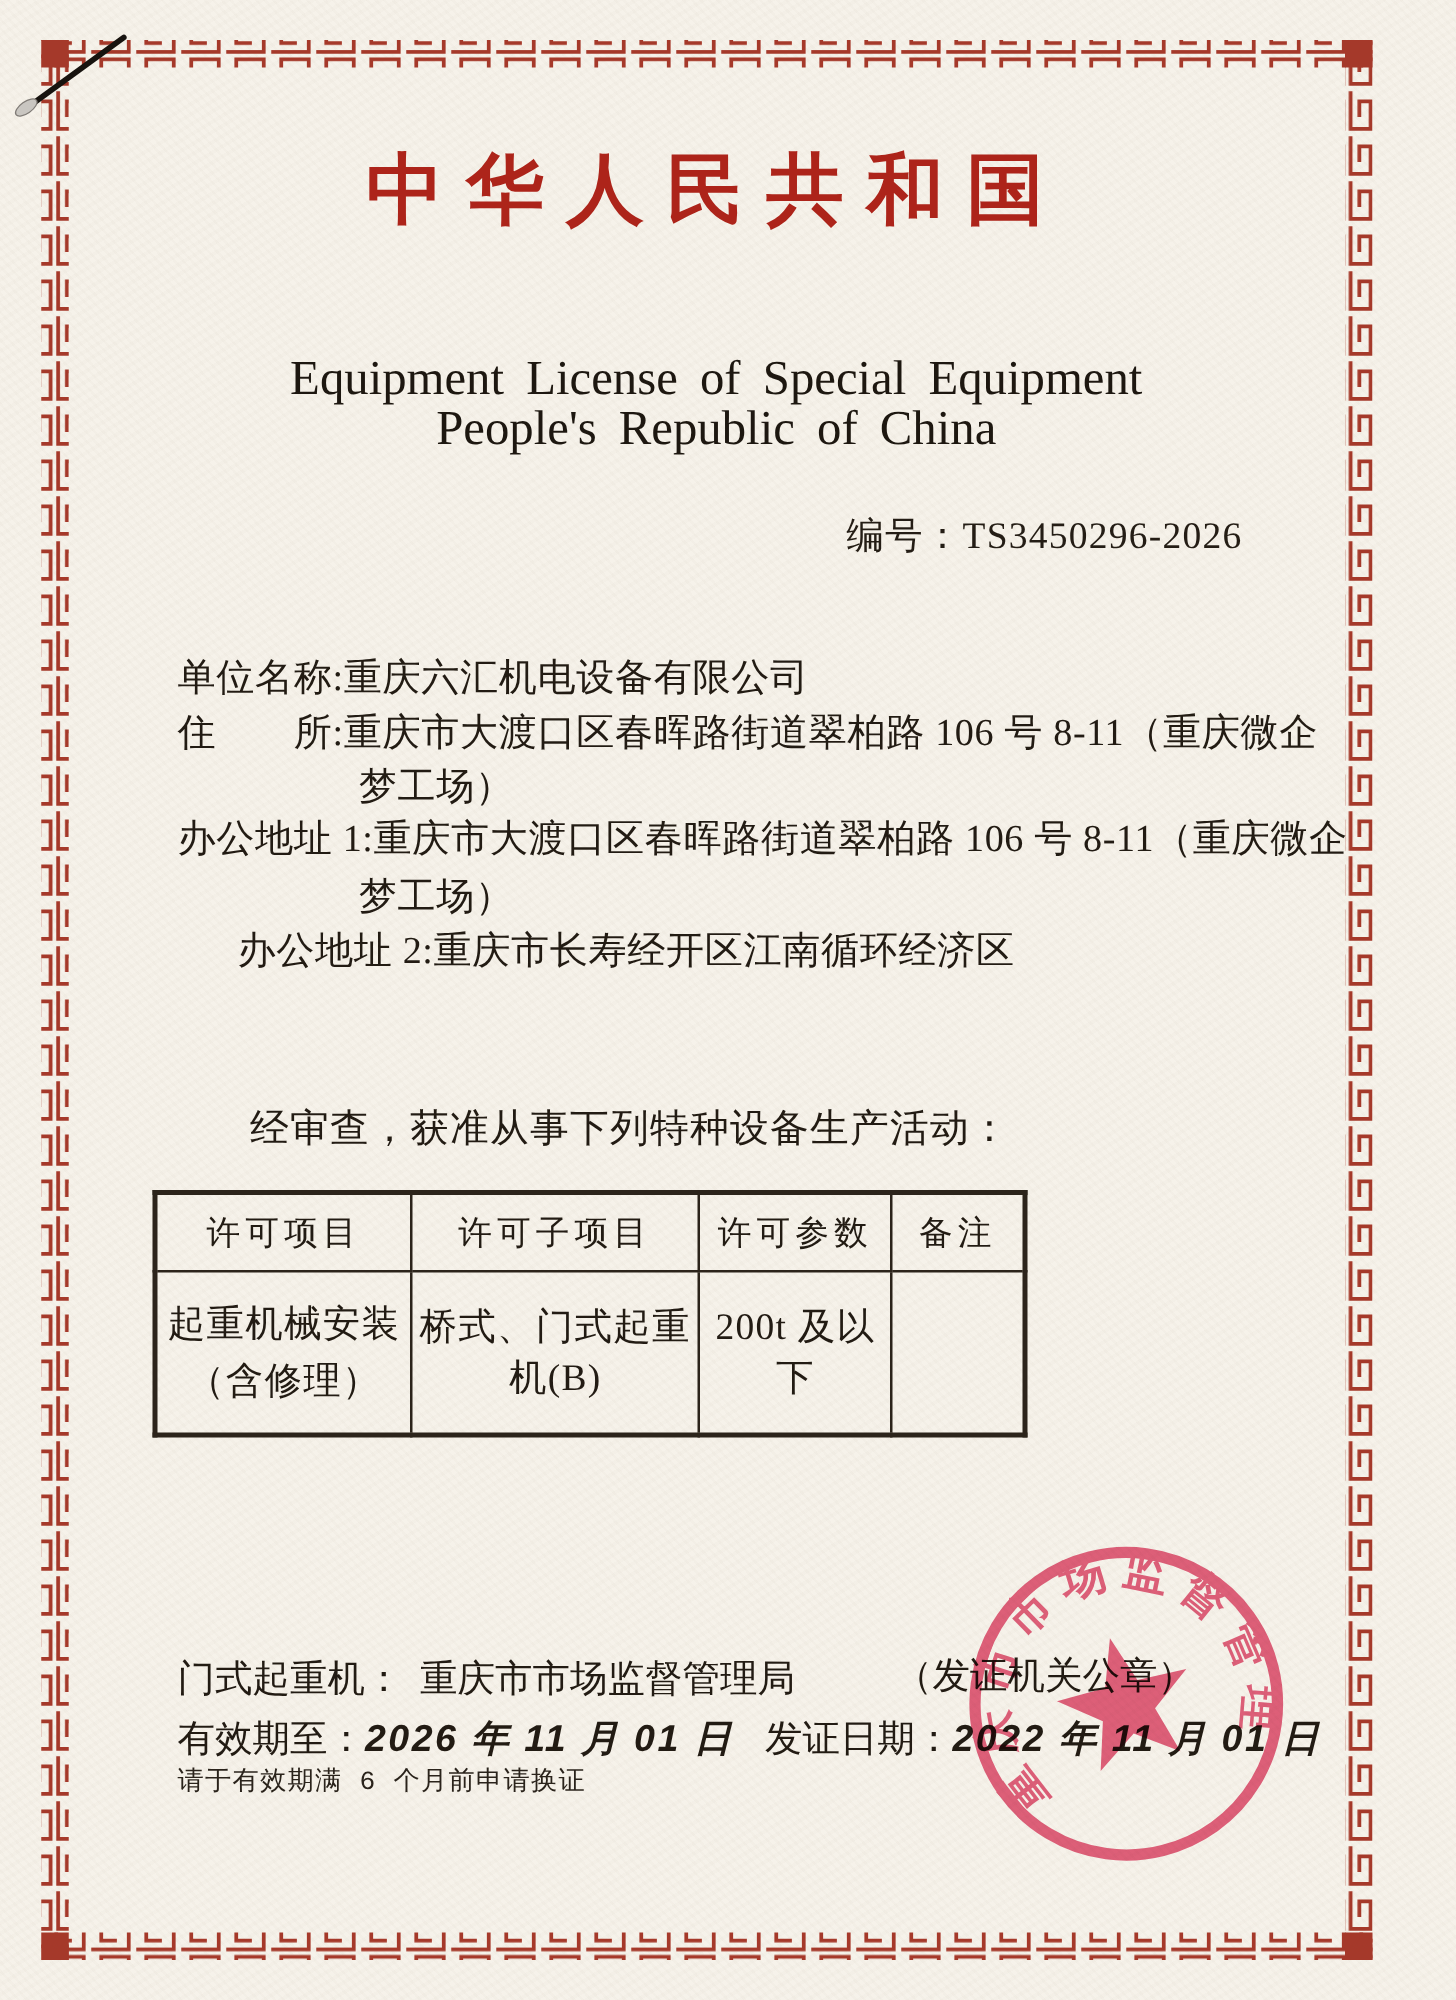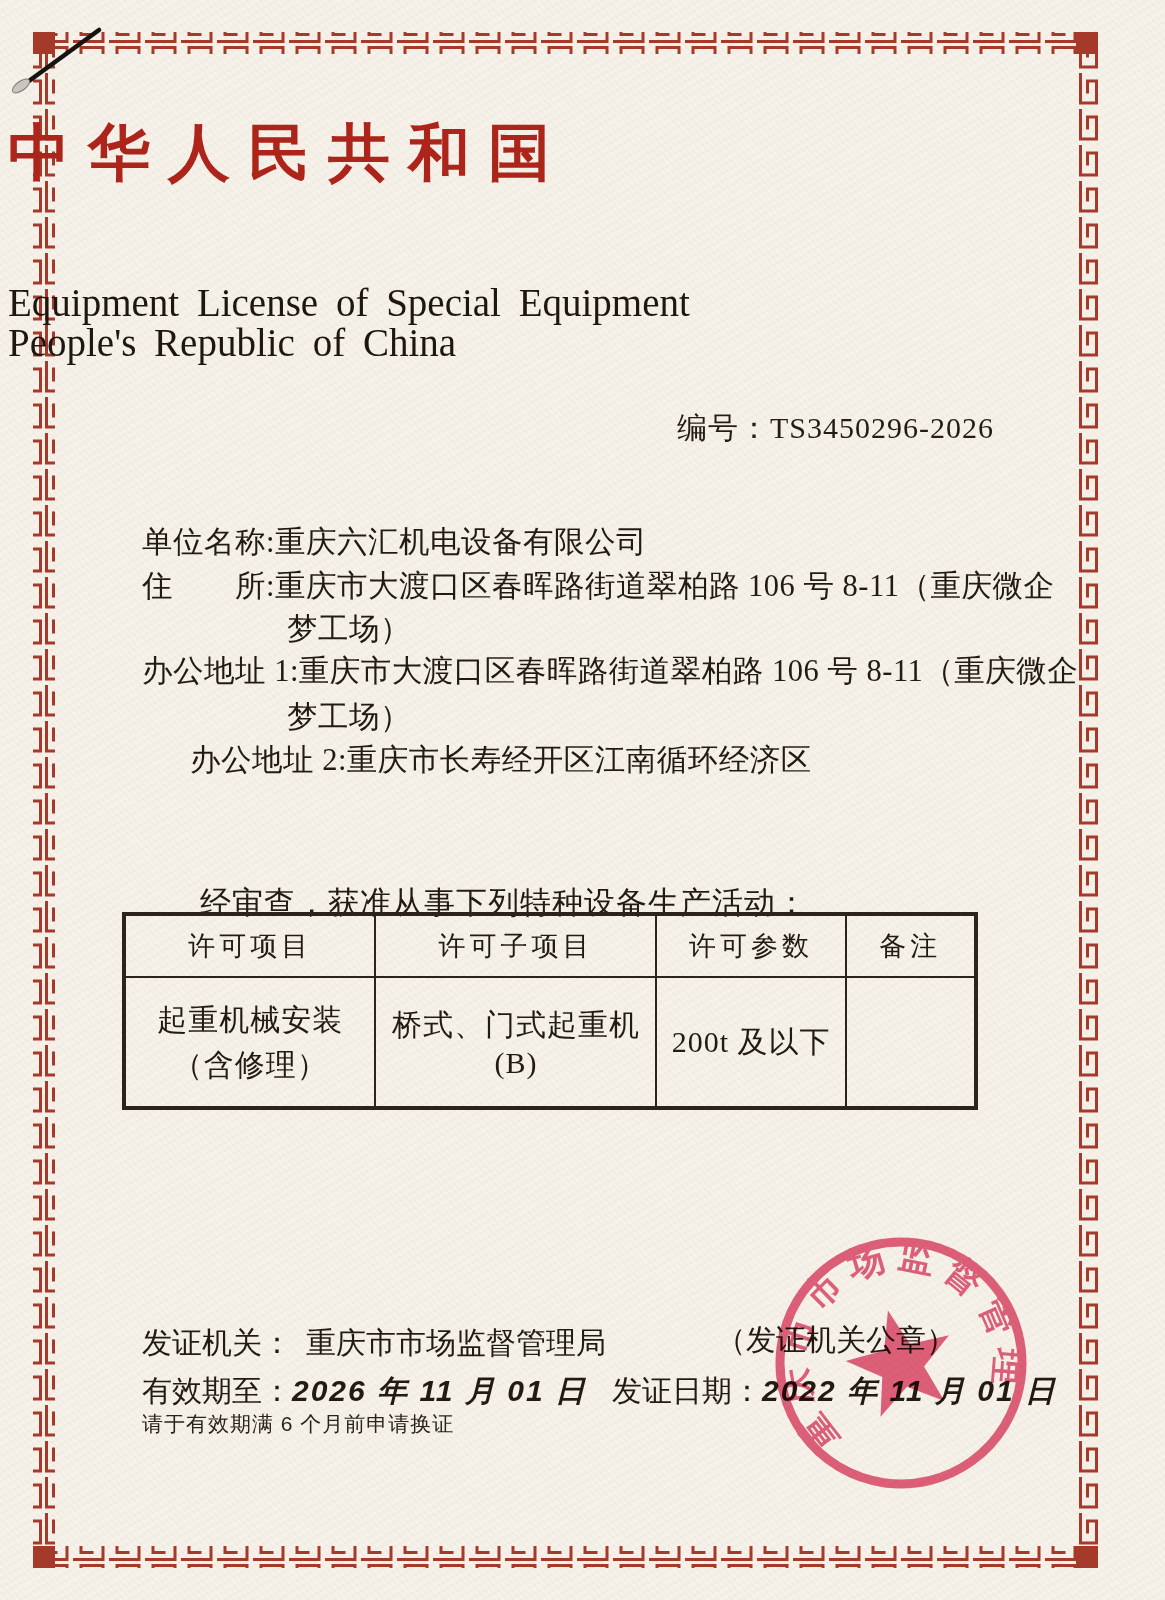--- a/index.html
+++ b/index.html
@@ -5,41 +5,41 @@
   html,body{margin:0;padding:0;}
   body{width:1165px;height:1600px;font-family:"Liberation Serif","DejaVu Serif",serif;}
   .page{
     position:relative;width:1165px;height:1600px;overflow:hidden;
     background:#f6f2ea;
     background-image:repeating-linear-gradient(47deg, rgba(120,100,70,0.025) 0 2px, transparent 2px 5px),
                      repeating-linear-gradient(-31deg, rgba(120,100,70,0.02) 0 3px, transparent 3px 7px);
     color:#241d15;
   }
   .abs{position:absolute;}
-  .center-band{left:8px;width:1130px;text-align:left;}
+  .center-band{left:8px;width:1130px;text-align:center;}
   .title-cn{font-weight:700;color:#ad241a;font-family:"Liberation Serif","DejaVu Serif",serif;}
   .title-cn1{top:118px;font-size:62px;line-height:70px;letter-spacing:18px;}
   .title-cn2{top:200px;font-size:62px;line-height:72px;letter-spacing:6px;}
   .title-en{color:#1d1710;font-size:39px;line-height:40px;word-spacing:8px;}
   .title-en1{top:283px;}
   .title-en2{top:323px;}
   .license-line{top:408px;left:677px;font-size:30px;letter-spacing:1px;color:#241d15;}
   .info-line{font-size:30.5px;line-height:35px;color:#221b13;letter-spacing:0.5px;white-space:nowrap;}
   .approval{top:882px;left:200px;font-size:31px;color:#221b13;letter-spacing:1px;}
-  .permit-table{position:absolute;top:912px;left:122px;width:856px;border-collapse:collapse;table-layout:fixed;
+  .permit-table{position:absolute;top:952px;left:122px;width:700px;border-collapse:collapse;table-layout:fixed;
     font-size:30px;color:#221b13;}
   .permit-table, .permit-table td, .permit-table th{border:2px solid #2c241b;}
   .permit-table{border:4px solid #2c241b;}
   .permit-table th{height:58px;font-size:27px;font-weight:400;letter-spacing:4px;}
   .permit-table td{height:126px;text-align:center;vertical-align:middle;letter-spacing:1px;}
   .cell-two-line div{line-height:45px;}
   .footer-line{font-family:"Liberation Sans","DejaVu Sans",sans-serif;font-size:30px;color:#221b13;white-space:nowrap;}
   .footer-gap{display:inline-block;width:14px;}
   .date-value{font-weight:700;letter-spacing:2px;font-style:italic;}
-  .renewal{top:1410px;left:142px;font-size:21px;font-family:Liberation Sans, sans-serif;color:#2a231b;letter-spacing:1px;}
+  .renewal{top:1410px;left:142px;font-size:21px;font-family:Liberation Mono, monospace;color:#2a231b;letter-spacing:1px;}
   .stamp{left:766px;top:1228px;mix-blend-mode:multiply;opacity:.88;}
   .frame-svg,.staple-svg{pointer-events:none;}
 </style>
 </head>
 <body>
 
 <div class="page">
 
   <svg class="abs frame-svg" width="1165" height="1600" viewBox="0 0 1165 1600" style="left:0;top:0;">
     <defs>
@@ -110,21 +110,21 @@
           <div>（含修理）</div>
         </td>
         <td>桥式、门式起重机(B)</td>
         <td>200t 及以下</td>
         <td></td>
       </tr>
     </tbody>
   </table>
 
   <div class="abs footer-line" style="top:1323px;left:142px;">
-    <span>发证机关：</span><span class="footer-gap"></span><span>重庆市市场监督管理局</span>
+    <span>门式起重机：</span><span class="footer-gap"></span><span>重庆市市场监督管理局</span>
   </div>
   <div class="abs footer-line" style="top:1320px;left:716px;">（发证机关公章）</div>
 
   <div class="abs footer-line" style="top:1371px;left:142px;">
     <span>有效期至：</span><span class="date-value">2026 年 11 月 01 日</span>
   </div>
   <div class="abs footer-line" style="top:1371px;left:612px;">
     <span>发证日期：</span><span class="date-value">2022 年 11 月 01 日</span>
   </div>
   <div class="abs renewal">请于有效期满 6 个月前申请换证</div>

